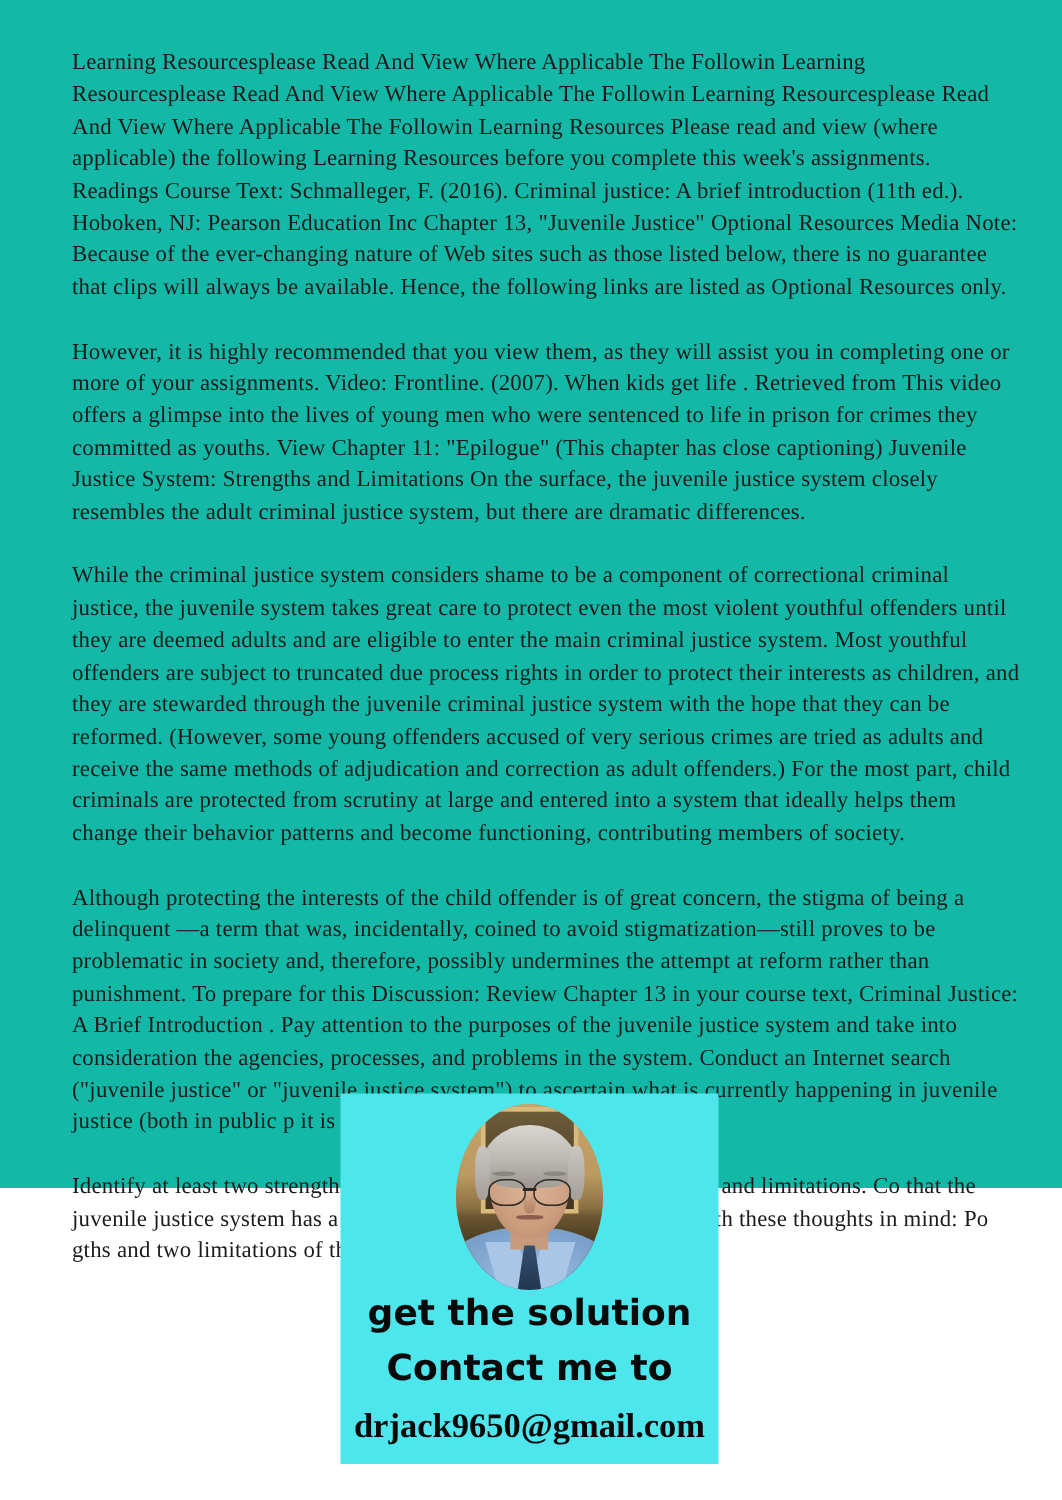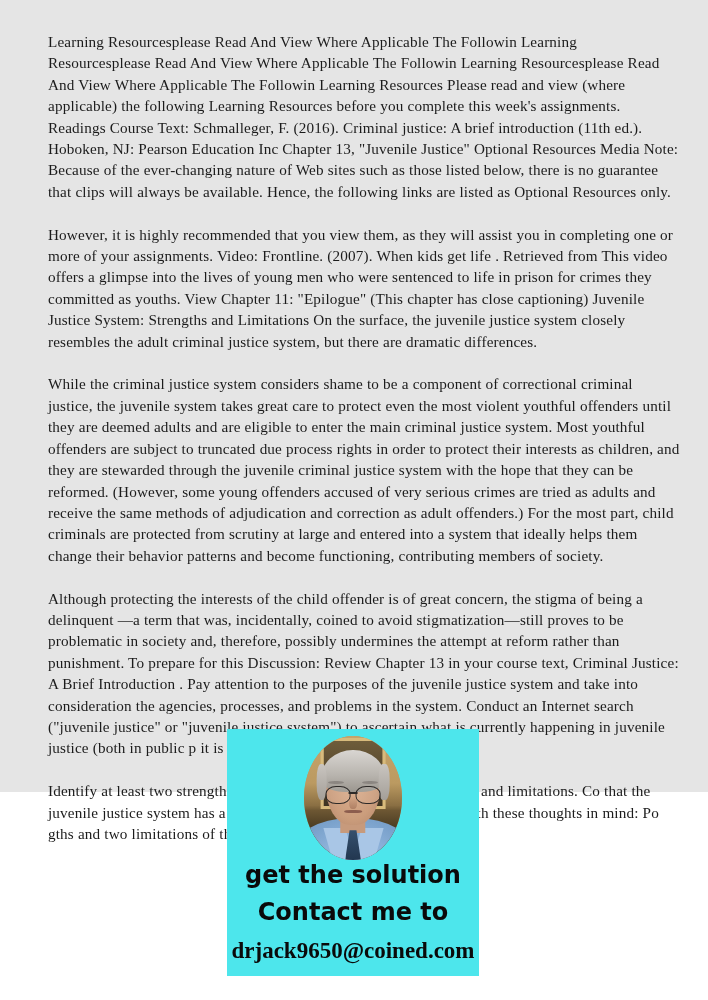--- a/index.html
+++ b/index.html
@@ -14,21 +14,21 @@
     overflow: hidden;
     font-family: "Liberation Serif", "DejaVu Serif", serif;
   }
 
   #doc {
     position: absolute;
     left: 0;
     top: 0;
     width: 708px;
     height: 792px;
-    background: #e5e5e5;
+    background: #14b8a6;
   }
 
   .page-body {
     position: absolute;
     left: 48px;
     top: 31px;
     width: 632px;
   }
 
   .para {
@@ -215,16 +215,16 @@
         <div class="lens l"></div>
         <div class="lens r"></div>
         <div class="bridge"></div>
       </div>
       <div class="nose"></div>
       <div class="mouth"></div>
     </div>
 
     <div class="contact-line" style="color: rgb(10, 10, 10);">get the solution</div>
     <div class="contact-line first" style="color: rgb(10, 10, 10);">Contact me to</div>
-    <div class="contact-email" style="color: rgb(10, 10, 10);">drjack9650@coined.com</div>
+    <div class="contact-email" style="color: rgb(10, 10, 10);">drjack9650@gmail.com</div>
   </div>
 
 </div>
 
 </body></html>

